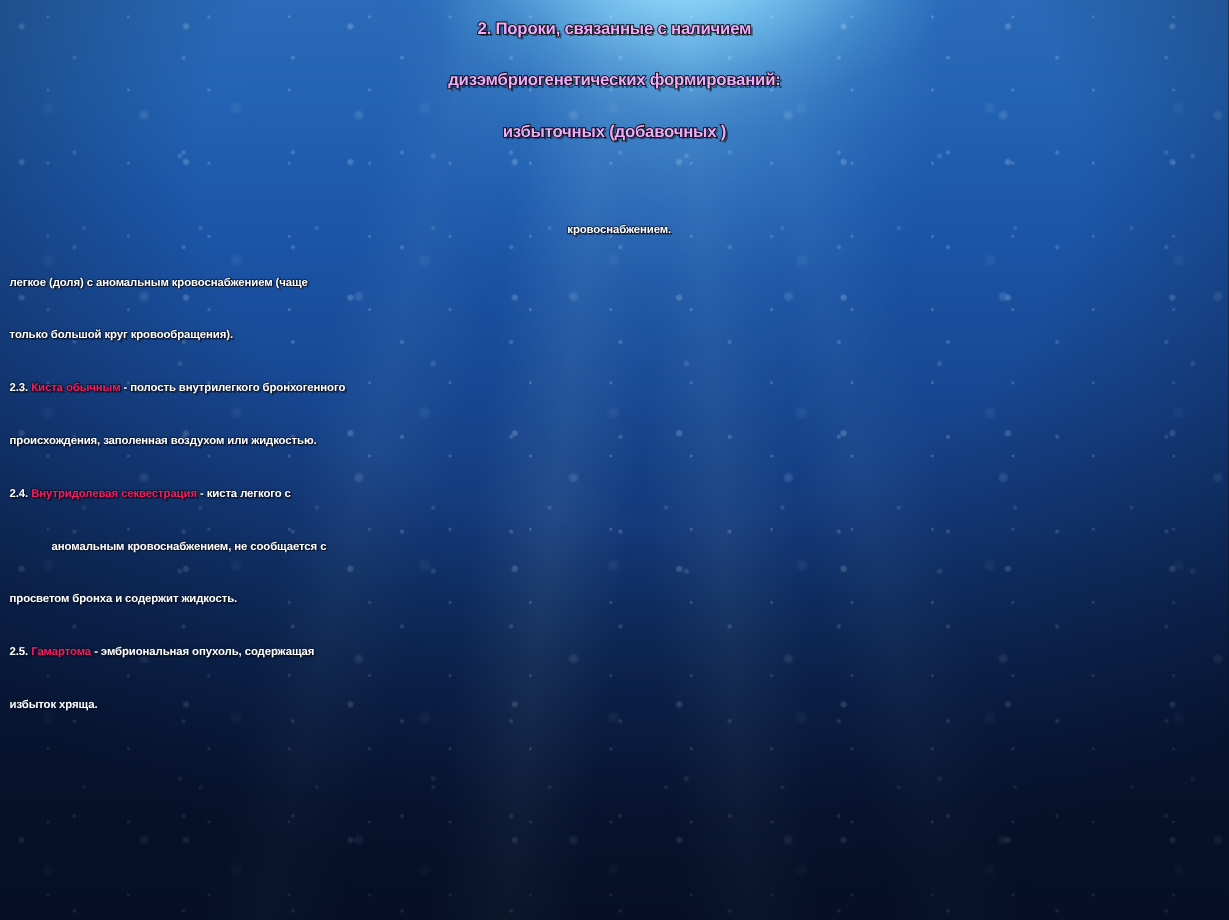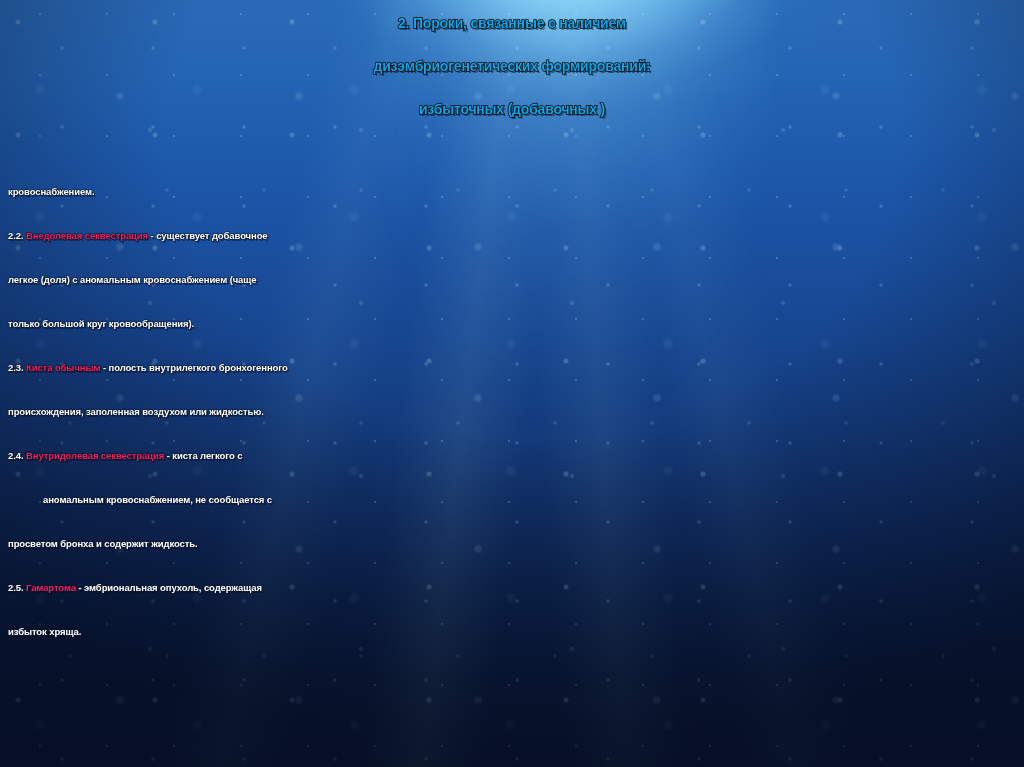--- a/index.html
+++ b/index.html
@@ -115,21 +115,21 @@
     top: 2px;
     left: 0;
     width: 1024px;
     text-align: center;
   }
   .title-line {
     font-weight: bold;
     font-size: 34px;
     line-height: 43px;
     letter-spacing: -0.2px;
-    color: #0ea5e9;
+    color: #f0abfc;
     -webkit-text-stroke: 1.4px #0a0a0a;
     paint-order: stroke fill;
     text-shadow:
       2px 2px 0 rgba(0,0,0,.45),
       0 0 2px rgba(0,0,0,.55);
     white-space: nowrap;
   }
 
   .body-block {
     position: absolute;
@@ -177,24 +177,23 @@
   <div class="content">
 
     <div class="title-block" id="title-block">
         <div class="title-line" style="font-size: 14px;">2. Пороки, связанные  с наличием</div>
         <div class="title-line" style="font-size: 14px;">дизэмбриогенетических формирований:</div>
         <div class="title-line" style="font-size: 14px;">избыточных (добавочных )</div>
       </div>
 
     <div class="body-block" id="body-block">
         <div>
-          <div class="body-line" style="font-size: 9.5px;"><span class="">кровоснабжением.</span></div>
-        </div>
-        <div>
-          <div class="body-line" style="font-size: 9.5px;"><span class="num">2.2. </span><span class="term">Внедолевая секвестрация</span><span class=""> - существует добавочное</span></div>
+          <div class="body-line" style="font-size: 9.5px; text-align: center;"><span class="">кровоснабжением.</span></div>
+        </div>
+        <div>
           <div class="body-line indent" style="font-size: 9.5px;"><span class="">легкое (доля)  с аномальным кровоснабжением (чаще</span></div>
           <div class="body-line indent" style="font-size: 9.5px;"><span class="">только большой круг кровообращения).</span></div>
         </div>
         <div>
           <div class="body-line" style="font-size: 9.5px;"><span class="num">2.3. </span><span class="term">Киста обычным</span><span class=""> - полость внутрилегкого бронхогенного</span></div>
           <div class="body-line indent" style="font-size: 9.5px;"><span class="">происхождения, заполенная воздухом или жидкостью.</span></div>
         </div>
         <div>
           <div class="body-line" style="font-size: 9.5px;"><span class="num">2.4. </span><span class="term">Внутридолевая секвестрация</span><span class=""> - киста легкого с</span></div>
           <div class="body-line" style="font-size: 9.5px; padding-left: 43px;"><span class="">аномальным кровоснабжением, не сообщается с</span></div>

